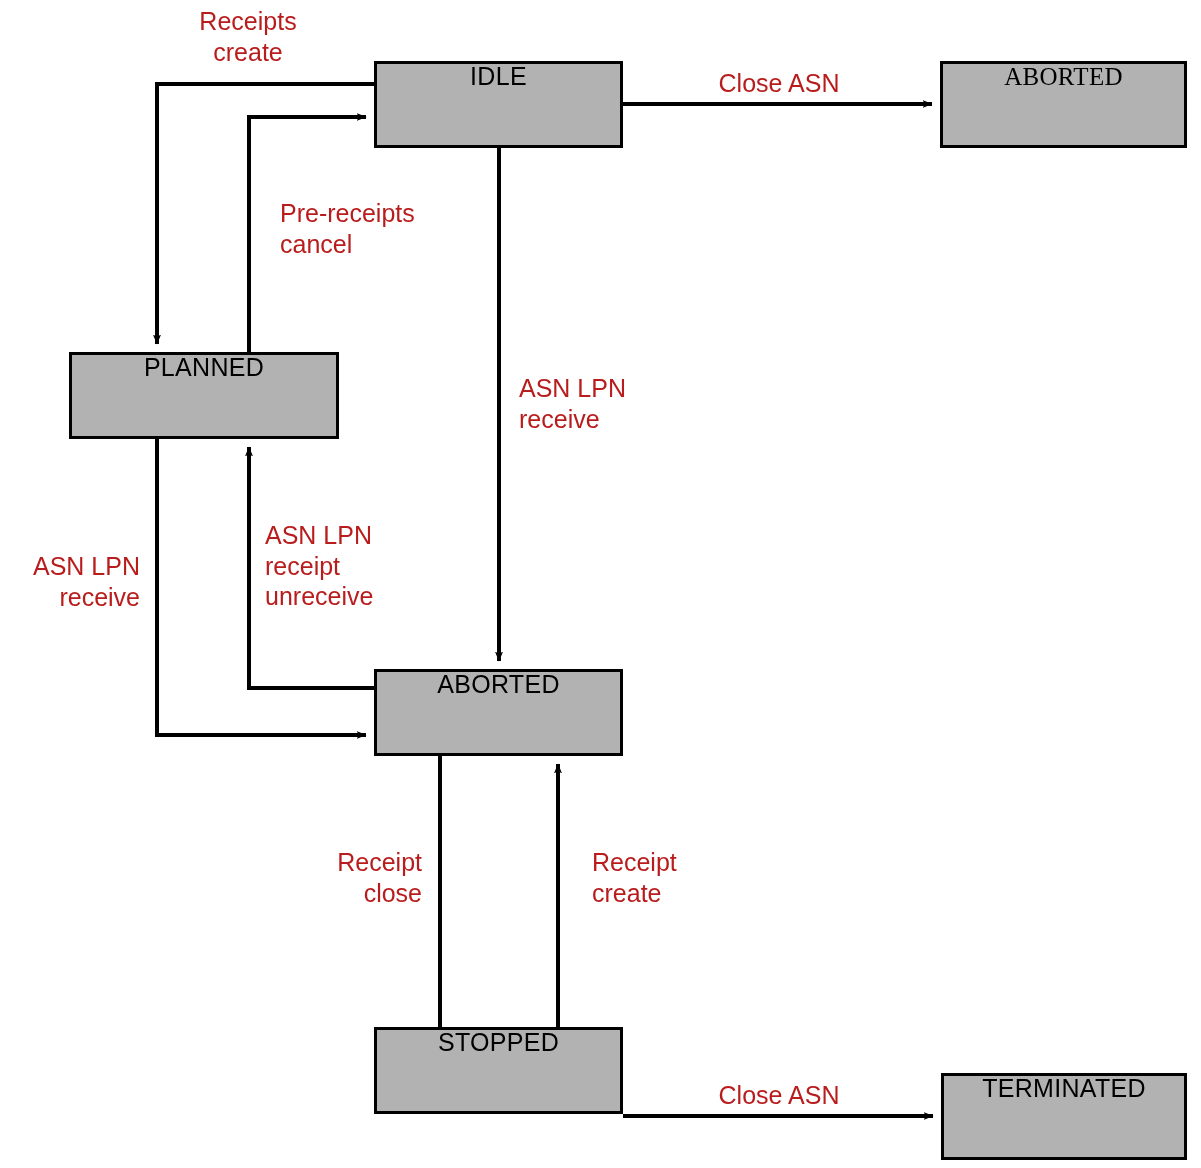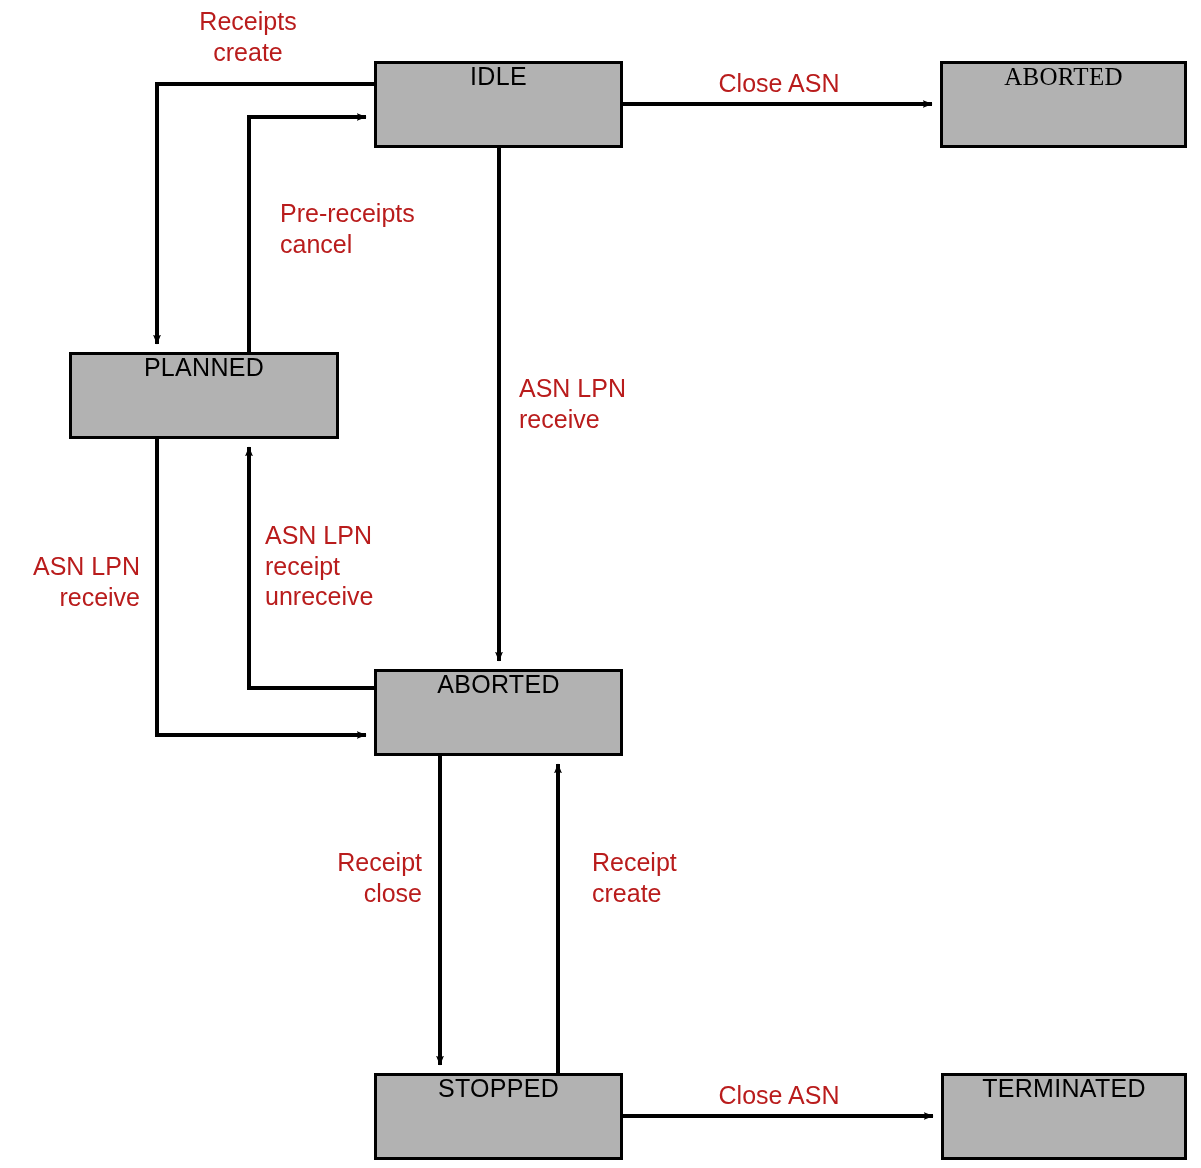--- a/index.html
+++ b/index.html
@@ -92,21 +92,21 @@
   </div>
 
   <div class="state-node" style="left:69px; top:352px; width:270px; height:87px;">
     <span class="state-label">PLANNED</span>
   </div>
 
   <div class="state-node" style="left:374px; top:669px; width:249px; height:87px;">
     <span class="state-label">ABORTED</span>
   </div>
 
-  <div class="state-node" style="left:374px; top:1073px; width:249px; height:87px;">
+  <div class="state-node" style="left:374px; top:1027px; width:249px; height:87px;">
     <span class="state-label">STOPPED</span>
   </div>
 
   <div class="state-node" style="left:941px; top:1073px; width:246px; height:87px;">
     <span class="state-label">TERMINATED</span>
   </div>
 
   <div class="edge-label center" style="left:248px; top:6px;">Receipts
 create</div>
 

